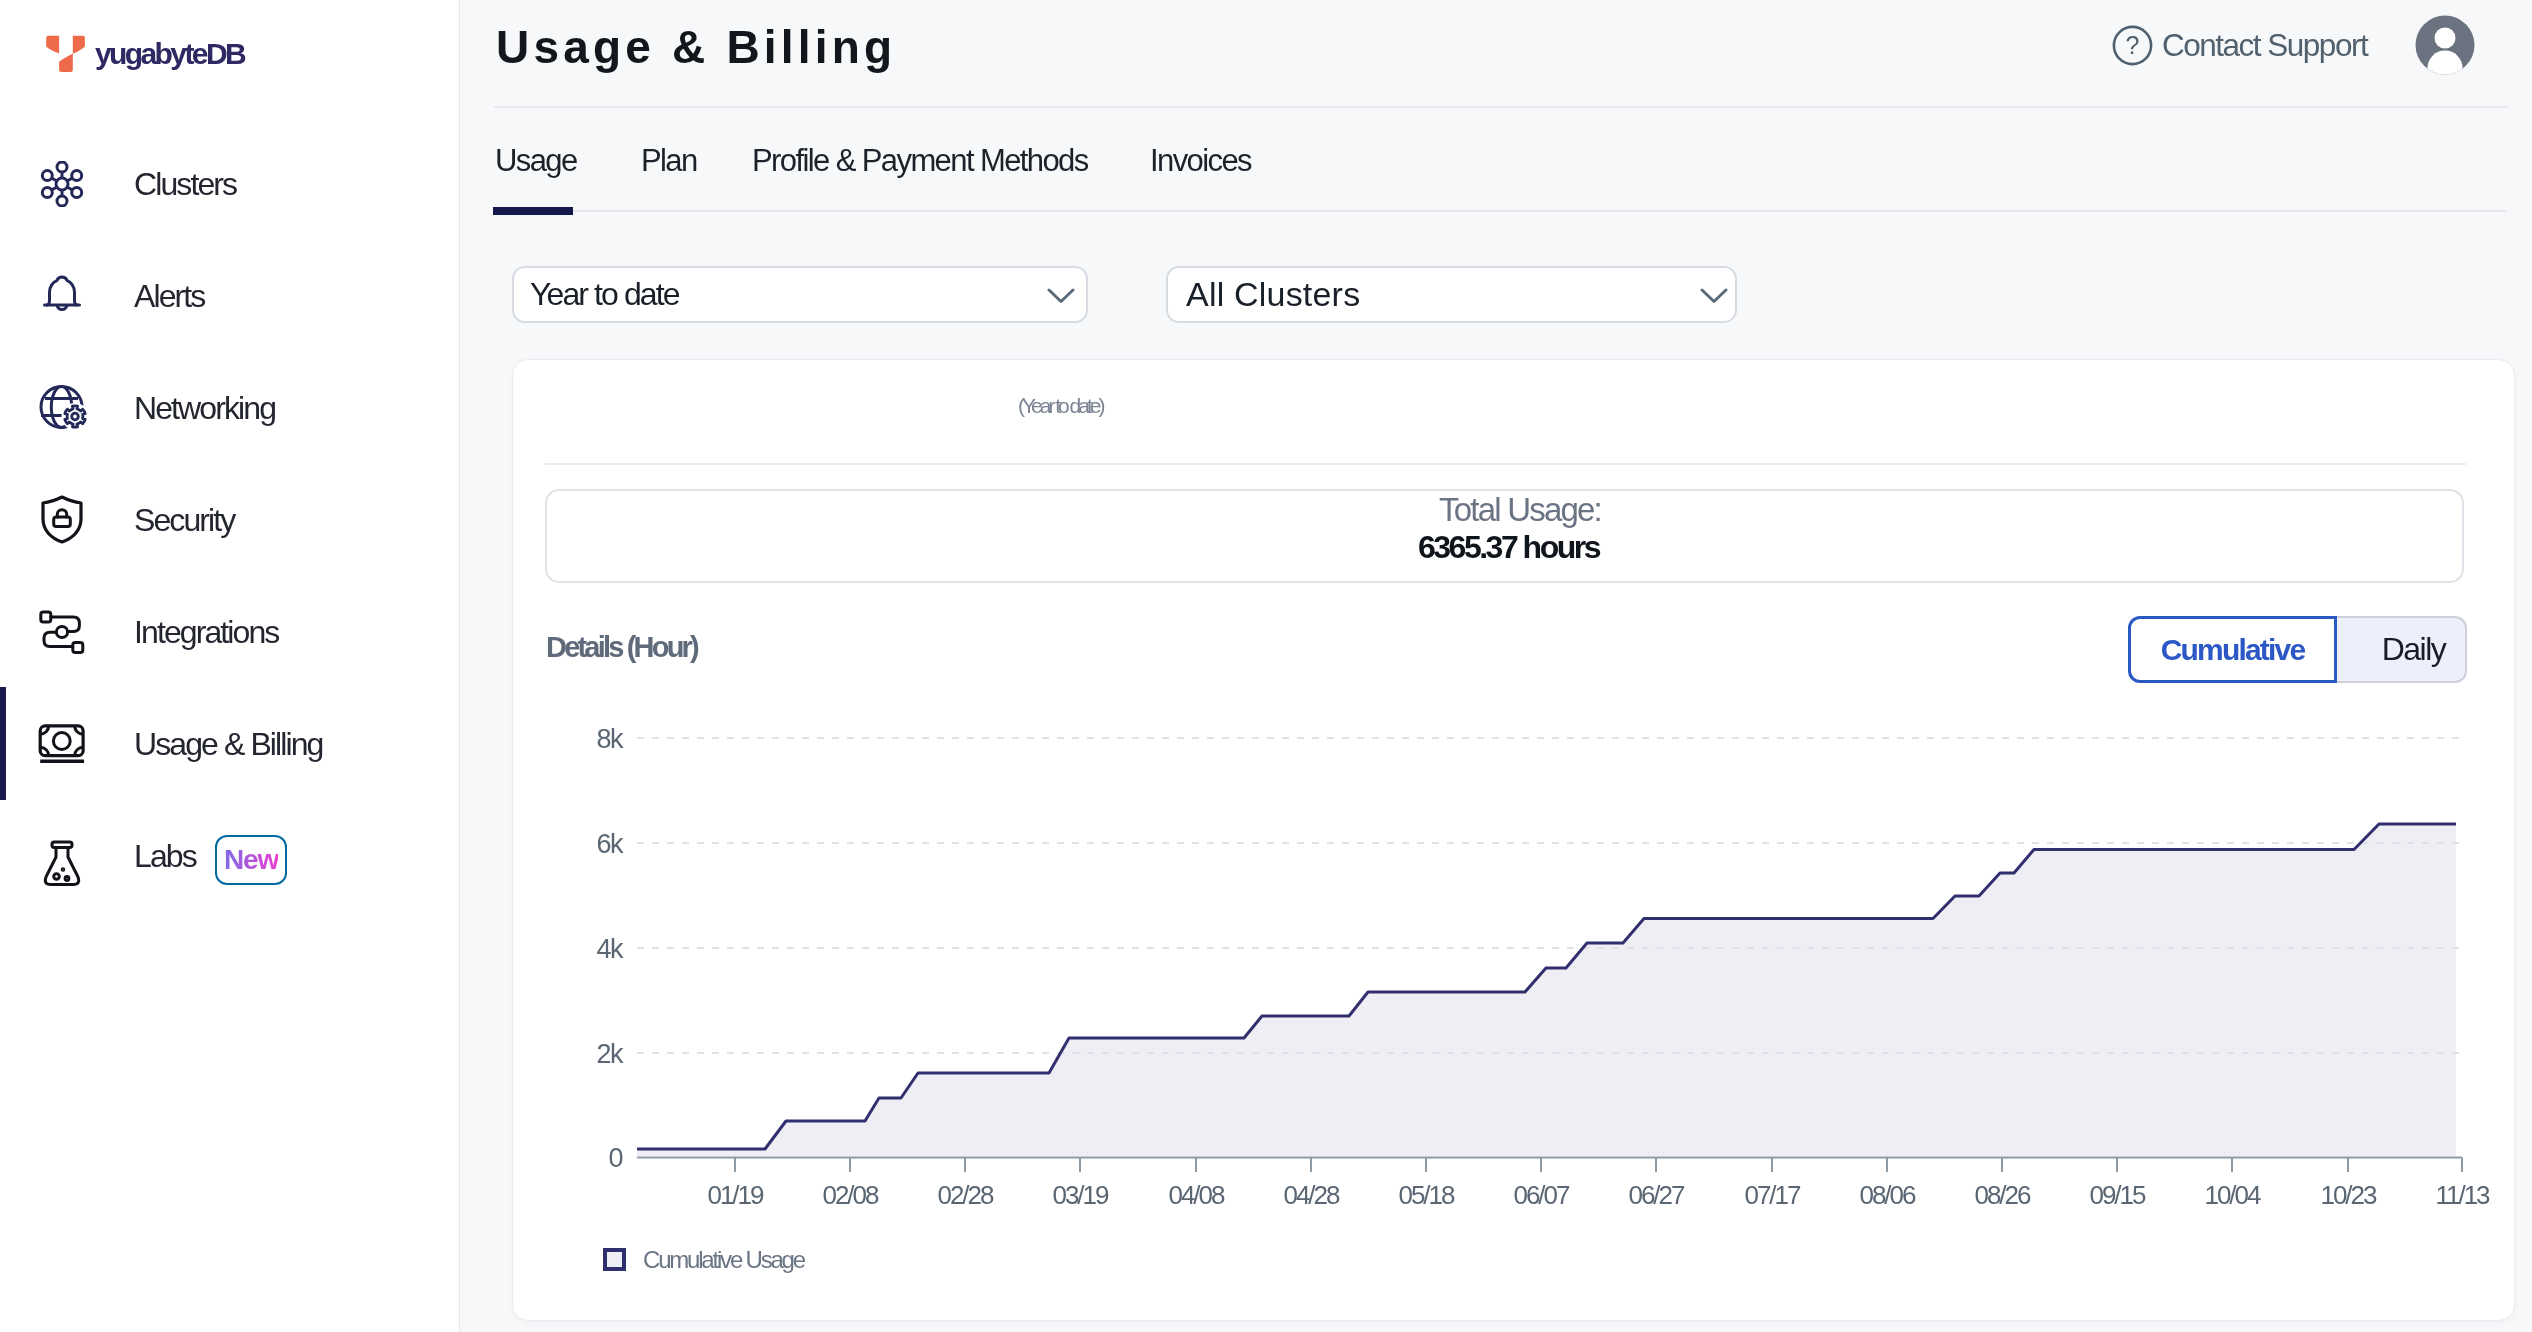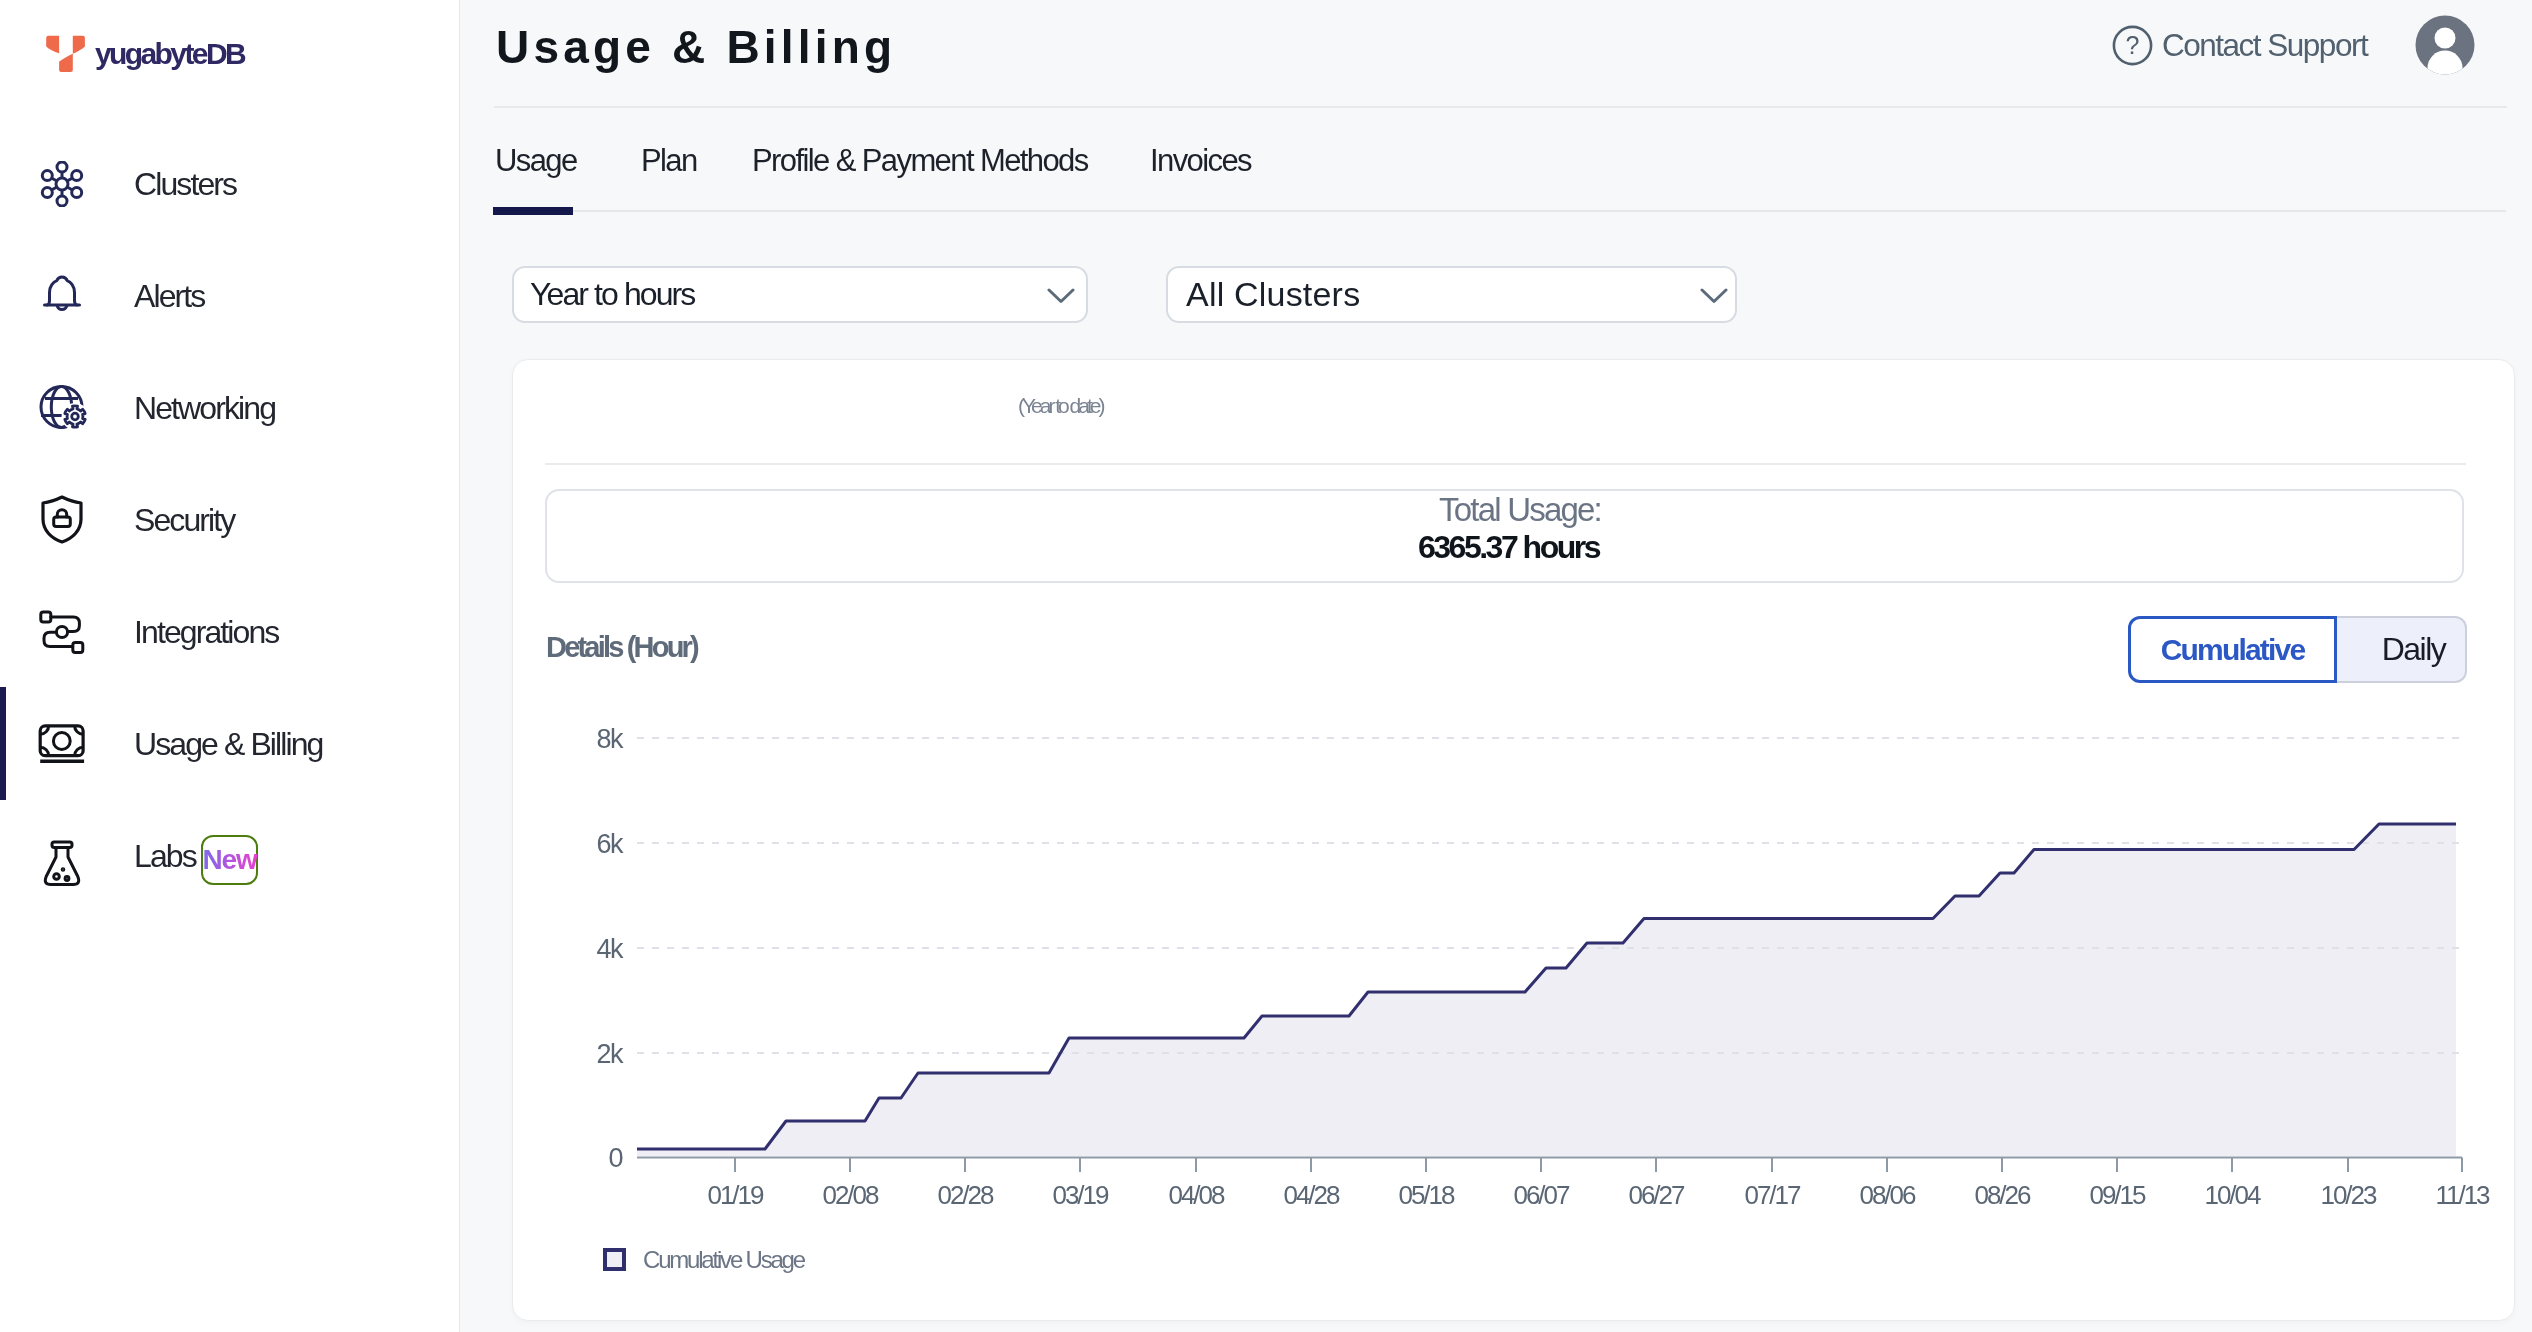--- a/index.html
+++ b/index.html
@@ -33,21 +33,21 @@
   <div class="abs" style="left:95px; top:33px; font-size:30px; line-height:42px; font-weight:bold; color:#2e2963; letter-spacing:-2.6px;">yugabyteDB</div>
 
   <div class="abs menu-label" style="left:134px; top:168px;">Clusters</div>
   <div class="abs menu-label" style="left:134px; top:280px;">Alerts</div>
   <div class="abs menu-label" style="left:134px; top:392px;">Networking</div>
   <div class="abs menu-label" style="left:134px; top:504px;">Security</div>
   <div class="abs menu-label" style="left:134px; top:616px;">Integrations</div>
   <div class="abs menu-label" style="left:134px; top:728px;">Usage &amp; Billing</div>
   <div class="abs menu-label" style="left:134px; top:840px;">Labs</div>
 
-  <div class="abs" style="left:201px; top:835px; width:57px; height:50px; border:2px solid #4d7c0f; border-radius:12px; display:flex; align-items:center; justify-content:center;">
+  <div class="abs" style="left:215px; top:835px; width:72px; height:50px; border:2px solid #0369a1; border-radius:12px; display:flex; align-items:center; justify-content:center;">
     <span style="font-size:28px; font-weight:bold; letter-spacing:-1.2px; background:linear-gradient(90deg,#7e6ae8,#e93fd0); -webkit-background-clip:text; background-clip:text; color:transparent;">New</span>
   </div>
 
   <div class="abs" id="activebar"></div>
 
   <svg class="abs" style="left:40px; top:161px;" width="44" height="46" viewBox="0 0 44 46" fill="none" stroke="#232858" stroke-width="3">
     <circle cx="22" cy="23" r="6"></circle>
     <circle cx="22" cy="6" r="5"></circle>
     <circle cx="36.7" cy="14.5" r="5"></circle>
     <circle cx="36.7" cy="31.5" r="5"></circle>
@@ -134,21 +134,21 @@
   <div class="abs" style="left:494px; top:106px; width:2013px; height:2px; background:#e8e9ec;"></div>
 
   <div class="abs tab" style="left:495px; top:145px;">Usage</div>
   <div class="abs tab" style="left:641px; top:145px;">Plan</div>
   <div class="abs tab" style="left:752px; top:145px;">Profile &amp; Payment Methods</div>
   <div class="abs tab" style="left:1150px; top:145px;">Invoices</div>
   <div class="abs" style="left:493px; top:210px; width:2013px; height:2px; background:#e5e7ea;"></div>
   <div class="abs" style="left:493px; top:207px; width:80px; height:8px; background:#14184a;"></div>
 
   <div class="abs ddbox" style="left:512px; top:266px; width:576px;">
-    <span class="ddtext" style="margin-left:16px;">Year to hours</span>
+    <span class="ddtext" style="margin-left:16px;">Year to date</span>
     <svg style="position:absolute; left:533px; top:20px;" width="28" height="16" viewBox="0 0 28 16" fill="none" stroke="#5c6b7a" stroke-width="3" stroke-linecap="round" stroke-linejoin="round">
         <path d="M 2 2 L 14 13.5 L 26 2"></path>
       </svg>
   </div>
   <div class="abs ddbox" style="left:1166px; top:266px; width:571px;">
     <span class="ddtext" style="margin-left:18px; letter-spacing:0.2px; font-size:34px;">All Clusters</span>
     <svg style="position:absolute; left:532px; top:20px;" width="28" height="16" viewBox="0 0 28 16" fill="none" stroke="#5c6b7a" stroke-width="3" stroke-linecap="round" stroke-linejoin="round">
         <path d="M 2 2 L 14 13.5 L 26 2"></path>
       </svg>
   </div>

